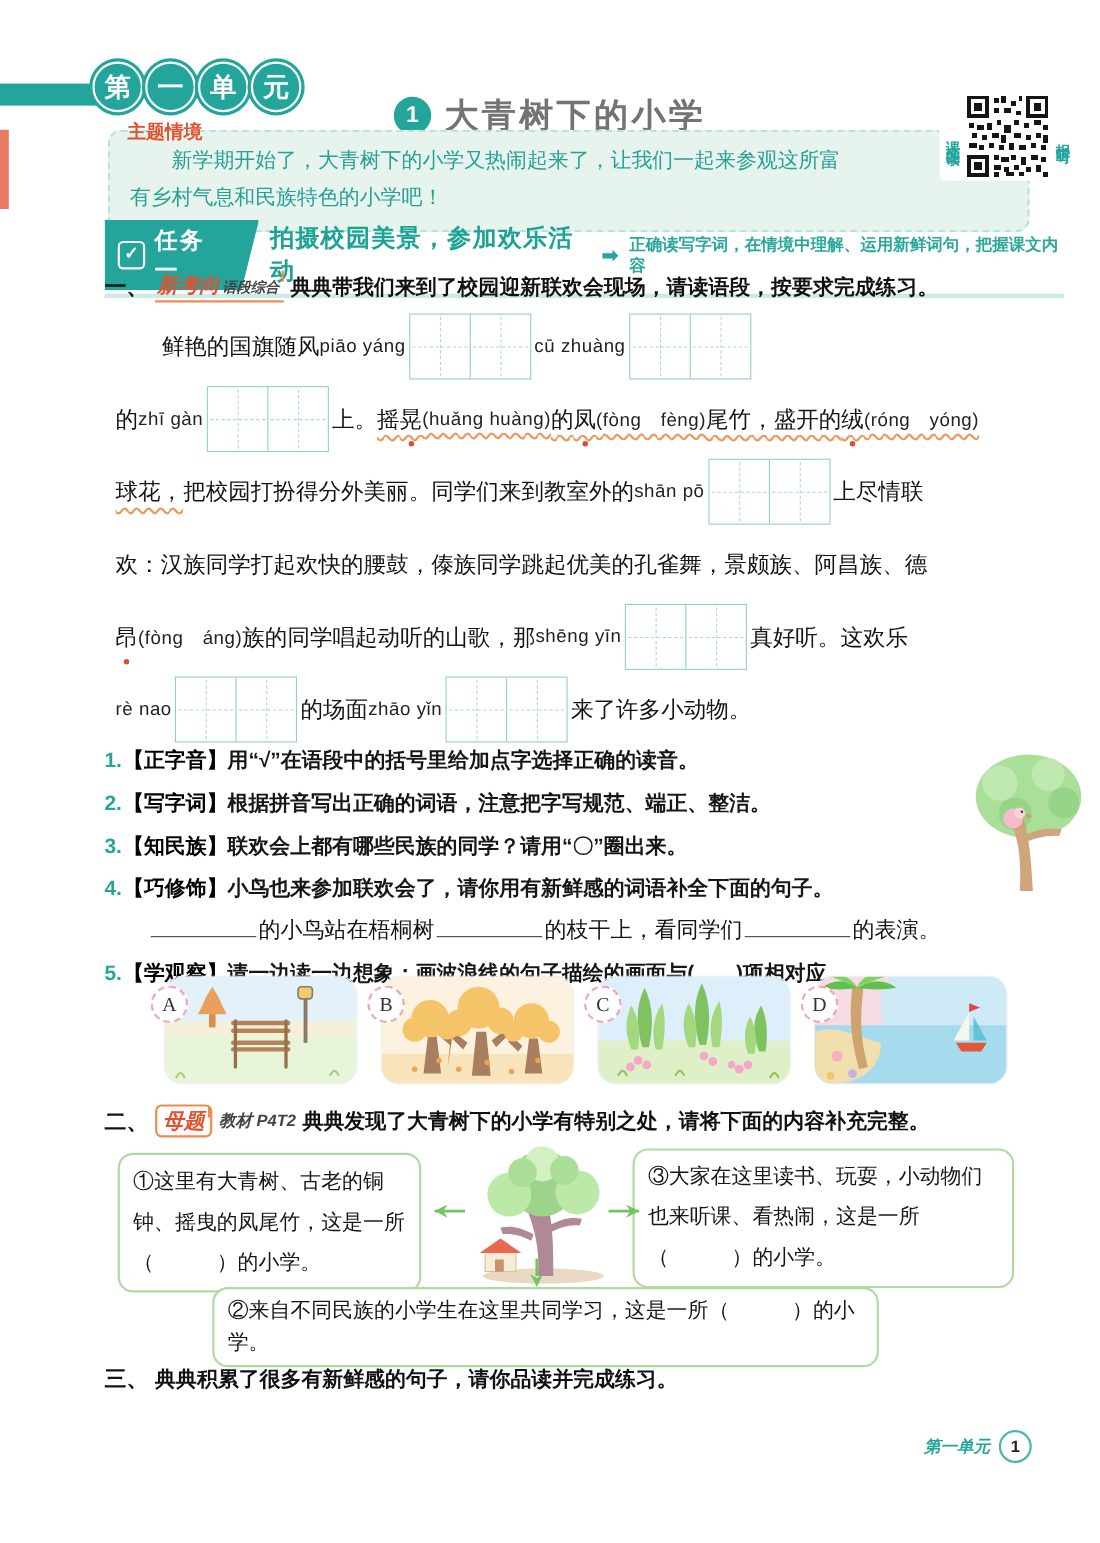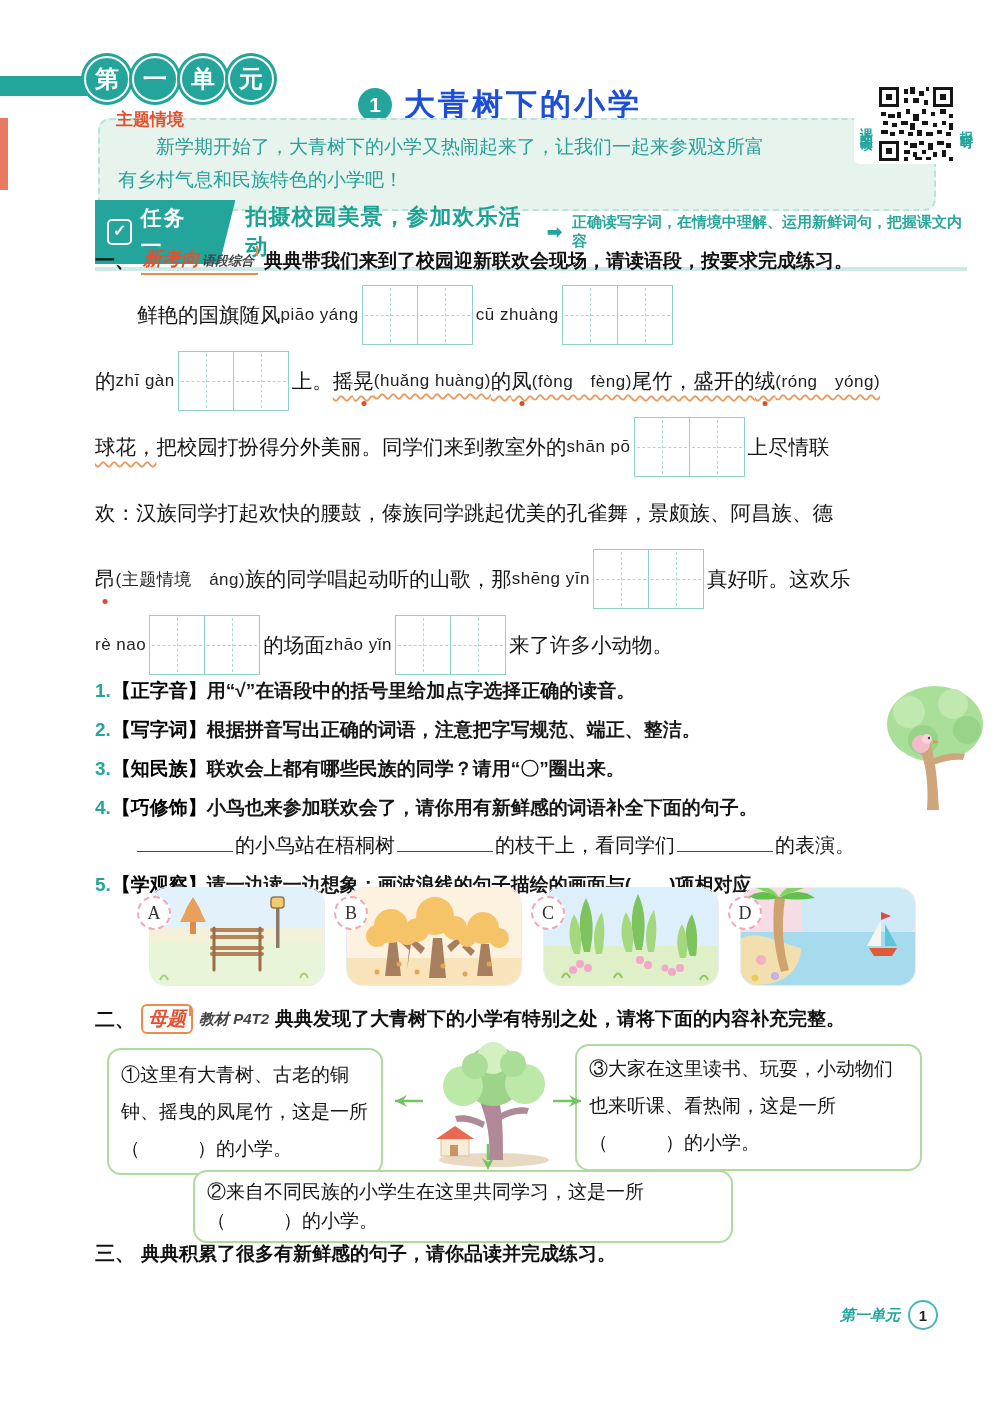--- a/index.html
+++ b/index.html
@@ -8,21 +8,21 @@
 
   
   .corner-bar{position:absolute;left:0;top:76px;width:96px;height:20px;background:#23a59b;}
   .red-strip{position:absolute;left:0;top:118px;width:8px;height:72px;background:#e87a62;}
   .unit-badge{position:absolute;left:84px;top:56px;display:flex;}
   .unit-badge .ub{width:42px;height:42px;border-radius:50%;background:#23a59b;border:2px solid #fff;box-shadow:0 0 0 3px #23a59b;color:#fff;font-size:24px;font-weight:700;display:flex;align-items:center;justify-content:center;margin-right:2px;}
 
   
   .chapter-title{position:absolute;left:358px;top:84px;display:flex;align-items:center;gap:12px;}
   .num-circle{width:34px;height:34px;border-radius:50%;background:#23a59b;color:#fff;font-size:21px;font-weight:700;display:flex;align-items:center;justify-content:center;}
-  .chapter-title .t{font-size:31px;font-weight:700;letter-spacing:3px;color:#1d4ed8;}
+  .chapter-title .t{font-size:31px;font-weight:700;letter-spacing:3px;color:#737373;}
 
   
   .qr-block{position:absolute;right:22px;top:84px;display:flex;align-items:center;gap:4px;background:#fff;padding:3px;border-radius:6px;z-index:5;}
   .vlabel{writing-mode:vertical-rl;font-size:13px;color:#23a59b;letter-spacing:3px;font-weight:700;}
 
   
   .theme-box{position:absolute;left:98px;top:118px;width:838px;border:2px dashed #b9e2db;border-radius:12px;background:#e7f4ee;padding:10px 18px 12px 18px;box-sizing:border-box;min-height:72px;}
   .theme-label{position:absolute;left:16px;top:-12px;color:#e4502e;font-weight:700;font-size:17px;background:transparent;}
   .theme-text{font-family:"Liberation Serif",serif;color:#27a096;font-size:19px;line-height:1.75;text-indent:2em;margin:0;padding-right:150px;}
 
@@ -39,21 +39,21 @@
   .sec{position:absolute;left:95px;display:flex;align-items:center;gap:6px;white-space:nowrap;}
   .sec .n{font-size:20px;font-weight:700;color:#111;}
   .sec .intro{font-size:19px;font-weight:700;color:#111;}
   .tagbox{display:inline-flex;align-items:baseline;gap:2px;border-bottom:2px solid #ef8a4c;padding:0 4px 1px 2px;position:relative;}
   .tagbox::after{content:"";position:absolute;right:0;top:0;width:2px;height:10px;background:#ef8a4c;}
   .tag-main{color:#e4502e;font-weight:700;font-style:italic;font-size:19px;}
   .tag-sub{color:#444;font-size:13px;font-weight:700;font-style:italic;}
 
   
   .passage{position:absolute;left:95px;top:282px;width:878px;}
-  .pline{display:flex;align-items:center;min-height:66px;white-space:nowrap;}
+  .pline{display:flex;align-items:center;min-height:66px;white-space:nowrap;margin-left:10px;}
   .pline.indent{padding-left:42px;}
   .cn{font-family:"Liberation Serif",serif;font-size:20.5px;color:#141414;}
   .py{font-size:17px;color:#222;letter-spacing:0.5px;white-space:pre;}
   .wavy{text-decoration-line:underline;text-decoration-style:wavy;text-decoration-color:#eb9a60;text-decoration-thickness:1.5px;text-underline-offset:7px;}
   .dotted{position:relative;}
   .dotted::after{content:"";position:absolute;left:50%;bottom:-11px;width:5px;height:5px;border-radius:50%;background:#d94f2b;transform:translateX(-50%);}
   .wgrid{display:inline-flex;border:1.5px solid #8fd0ca;margin:0 3px;background:#fff;}
   .wgrid .cell{display:block;width:54px;height:58px;position:relative;}
   .wgrid .cell + .cell{border-left:1.5px solid #8fd0ca;}
   .wgrid .cell::before{content:"";position:absolute;left:50%;top:2px;bottom:2px;border-left:1.5px dashed #a5dcd6;}
@@ -74,21 +74,21 @@
   .cards{position:absolute;left:150px;top:888px;display:flex;gap:23px;}
   .card{position:relative;width:174px;height:97px;border-radius:16px;overflow:visible;}
   .card .scene{width:174px;height:97px;border-radius:16px;display:block;box-shadow:0 0 0 1px #e8eef0;}
   .letter-badge{position:absolute;left:-13px;top:8px;width:30px;height:30px;border-radius:50%;background:#fff;border:2px dashed #f2a7b8;color:#333;font-family:"Liberation Serif",serif;font-size:18px;display:flex;align-items:center;justify-content:center;z-index:2;}
 
   
   .diagram{position:absolute;left:95px;top:1042px;width:880px;height:190px;}
   .gbox{position:absolute;border:2px solid #aedb9e;border-radius:14px;background:#fff;padding:6px 12px;box-sizing:border-box;font-family:"Liberation Serif",serif;font-size:19px;line-height:1.95;color:#161616;}
   .gbox1{left:12px;top:6px;width:276px;}
   .gbox3{left:480px;top:2px;width:347px;font-family:Liberation Mono, monospace;}
-  .gbox2{left:98px;top:128px;width:540px;line-height:1.5;}
+  .gbox2{left:98px;top:128px;width:606px;line-height:1.5;}
   .dtree{position:absolute;left:324px;top:0px;}
   .arrow{position:absolute;}
 
   
   .sentence{position:absolute;left:138px;top:1276px;font-family:"Liberation Serif",serif;font-size:19.5px;color:#141414;white-space:nowrap;}
 
   
   .footer{position:absolute;right:62px;top:1300px;display:flex;align-items:center;gap:8px;}
   .footer .fu{color:#23a59b;font-weight:700;font-style:italic;font-size:15px;margin-left:40px;}
   .pagenum{width:26px;height:26px;border-radius:50%;border:2px solid #49b8ae;color:#222;font-size:15px;font-weight:700;display:flex;align-items:center;justify-content:center;background:#fff;}
@@ -247,21 +247,21 @@
           <i class="cell"></i>
           <i class="cell"></i>
         </span>
         <span class="cn">上尽情联</span>
       </div>
       <div class="pline">
         <span class="cn">欢：汉族同学打起欢快的腰鼓，傣族同学跳起优美的孔雀舞，景颇族、阿昌族、德</span>
       </div>
       <div class="pline">
         <span class="cn dotted">昂</span>
-        <span class="py">(主题情境　áng)</span>
+        <span class="py">(fòng　áng)</span>
         <span class="cn">族的同学唱起动听的山歌，那</span>
         <span class="py">shēng yīn</span>
         <span class="wgrid">
           <i class="cell"></i>
           <i class="cell"></i>
         </span>
         <span class="cn">真好听。这欢乐</span>
       </div>
       <div class="pline">
         <span class="py">rè nao</span>

